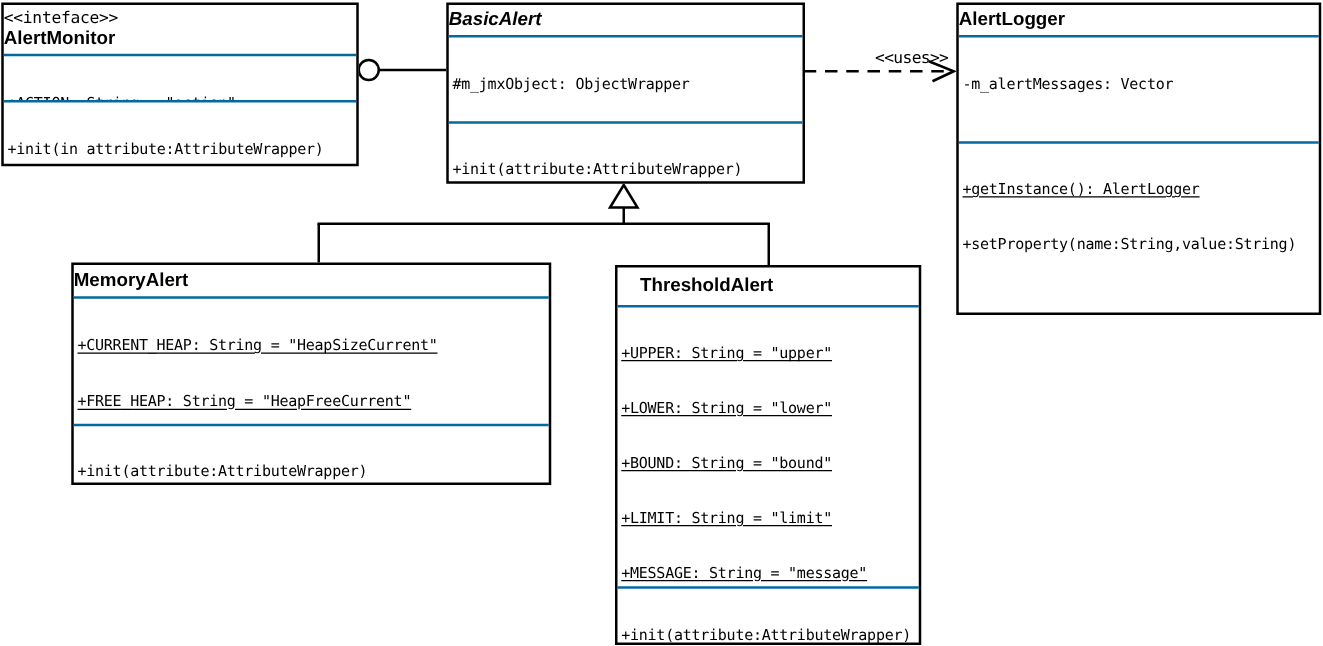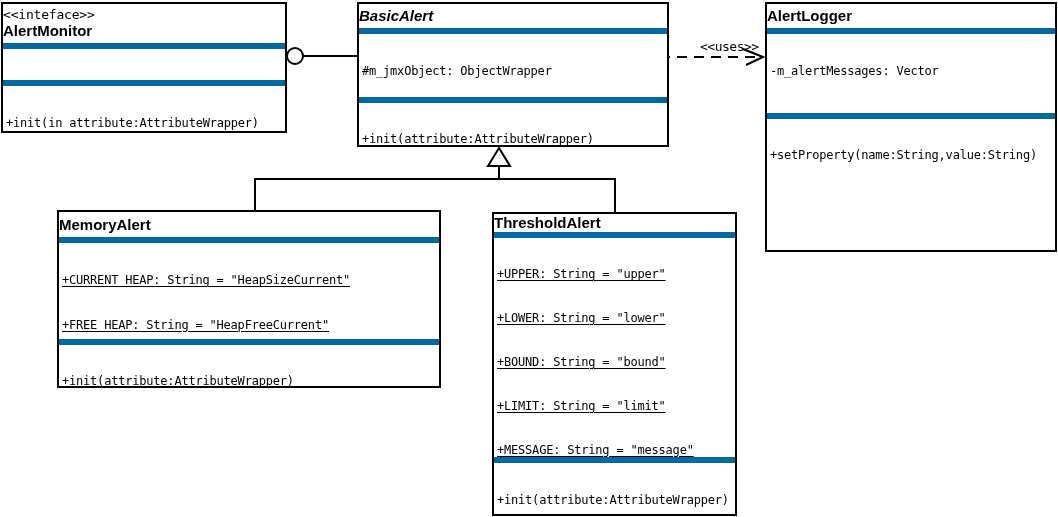--- a/index.html
+++ b/index.html
@@ -24,21 +24,21 @@
   .stereo{
     font-family:"DejaVu Sans Mono", monospace;
     font-size:13px;line-height:15px;letter-spacing:-0.2px;
   }
   .cname{
     font-family:"Liberation Sans", sans-serif;
     font-weight:bold;font-size:15px;line-height:18px;
   }
   .cname.italic{font-style:italic;}
   .sec{
-    border-top:6px solid #0369a1;
+    border-top:2px solid #0369a1;
     box-sizing:border-box;
     padding:1px 3px 0 3px;
     overflow:hidden;
     font-size:12px;
     letter-spacing:-0.2px;
     white-space:pre;
   }
   .sec .row{line-height:var(--lh,17px);}
   .u{text-decoration:underline;text-underline-offset:2px;}
   #uses-label{
@@ -80,21 +80,21 @@
       <div class="row u">+ACTION: String = "action"</div>
       
     </div>
     <div class="sec" style="height:51px;--lh:16.3px;">
       <div class="row">+init(in attribute:AttributeWrapper)</div>
       
       
     </div>
   </div>
 
-  <div class="cls" style="left:357px;top:2px;width:312px;height:145px;">
+  <div class="cls" style="left:357px;top:2px;width:287px;height:145px;">
     <div class="title" style="height:24px;">
       <div class="cname italic">BasicAlert</div>
     </div>
     <div class="sec" style="height:69px;--lh:16.75px;">
       <div class="row">#m_jmxObject: ObjectWrapper</div>
       
       
       
     </div>
     <div class="sec" style="height:48px;--lh:15.3px;">
@@ -108,20 +108,21 @@
     <div class="title" style="height:24px;">
       <div class="cname">AlertLogger</div>
     </div>
     <div class="sec" style="height:85px;--lh:16.6px;">
       <div class="row">-m_alertMessages: Vector</div>
       
       
       
     </div>
     <div class="sec" style="height:97px;--lh:15.8px;">
+      <div class="row u">+getInstance(): AlertLogger</div>
       <div class="row">+setProperty(name:String,value:String)</div>
       
       
       
       
     </div>
   </div>
 
   <div class="cls" style="left:57px;top:210px;width:384px;height:178px;">
     <div class="title" style="height:25px;">
@@ -136,21 +137,21 @@
       
     </div>
     <div class="sec" style="height:47px;--lh:15px;">
       <div class="row">+init(attribute:AttributeWrapper)</div>
       
       
     </div>
   </div>
 
   <div class="cls" style="left:492px;top:212px;width:245px;height:304px;">
-    <div class="title" style="height:18px;">
+    <div class="title" style="height:30px;margin-left:18px;">
       <div class="cname">ThresholdAlert</div>
     </div>
     <div class="sec" style="height:225px;--lh:15.9px;">
       <div class="row u">+UPPER: String = "upper"</div>
       <div class="row u">+LOWER: String = "lower"</div>
       <div class="row u">+BOUND: String = "bound"</div>
       <div class="row u">+LIMIT: String = "limit"</div>
       <div class="row u">+MESSAGE: String = "message"</div>
       
       

